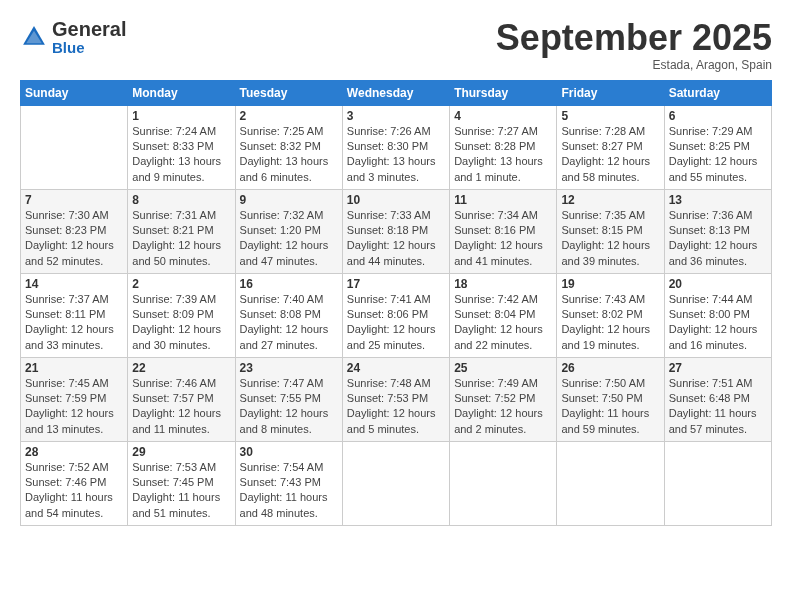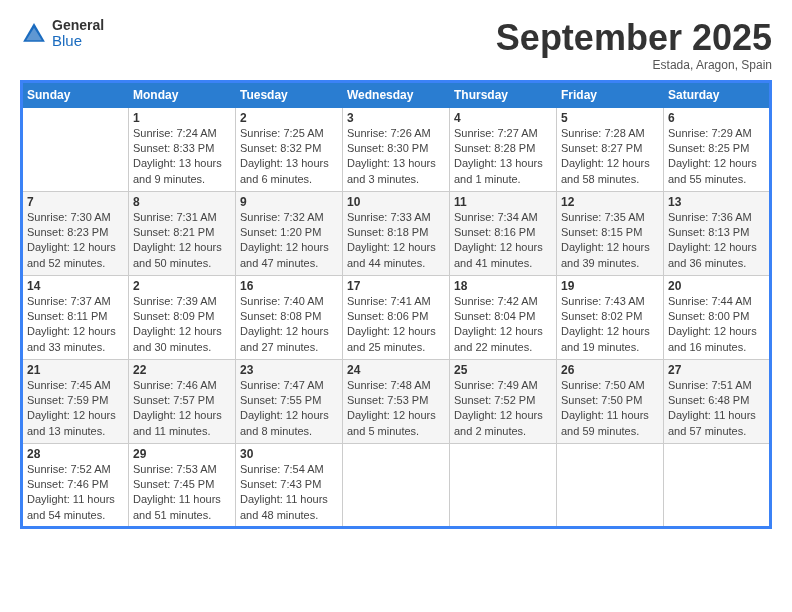--- a/index.html
+++ b/index.html
@@ -26,27 +26,27 @@
       display: flex;
       align-items: center;
       gap: 4px;
     }
     .logo-text {
       display: flex;
       flex-direction: column;
       line-height: 1.1;
     }
     .logo-general {
-      font-size: 14px;
+      font-size: 20px;
       font-weight: bold;
       color: #333;
     }
     .logo-blue {
       font-size: 15px;
-      font-weight: normal;
+      font-weight: bold;
       color: #1a6bbf;
     }
     .logo-icon {
       width: 28px;
       height: 28px;
     }
     .title-block {
       text-align: right;
     }
     .month-title {
@@ -55,21 +55,21 @@
       color: #333;
       line-height: 1.1;
     }
     .location {
       font-size: 12px;
       color: #555;
     }
     .calendar {
       width: 100%;
       border-collapse: collapse;
-      border: 3px solid #3b82f6;
+      border: 1px solid #3b82f6;
       padding-left: 36px;
     }
     .calendar th {
       background: #2a7dd1;
       color: #fff;
       font-size: 12px;
       font-weight: bold;
       padding: 5px 4px;
       text-align: left;
       border: 1px solid #2a7dd1;

